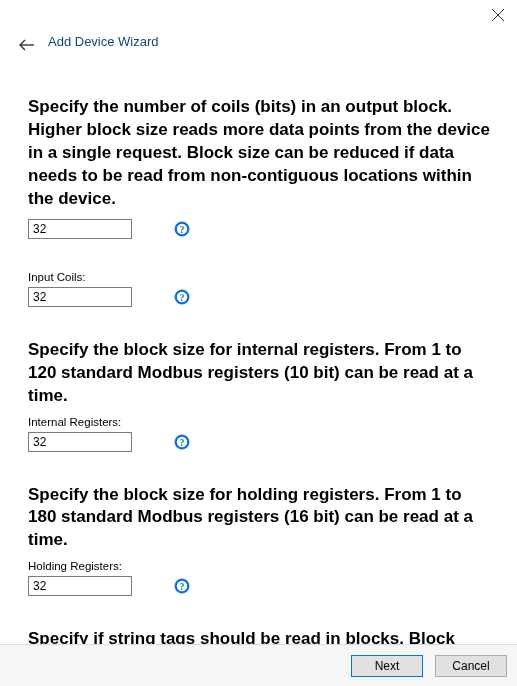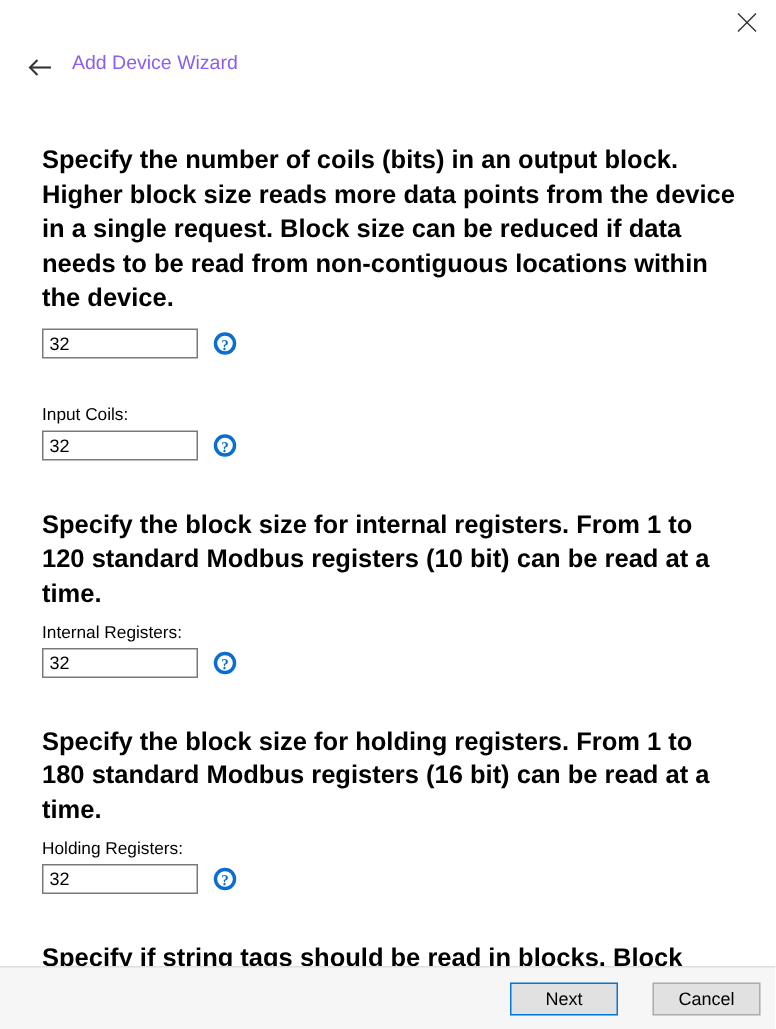--- a/index.html
+++ b/index.html
@@ -35,21 +35,21 @@
     width: 18px;
     height: 14px;
     cursor: pointer;
   }
   .back-icon svg { display:block; }
   .title {
     position: absolute;
     top: 34px;
     left: 48px;
     font-size: 13px;
-    color: #8b5cf6;
+    color: #0c4a6e;
   }
   .content {
     position: absolute;
     top: 96px;
     left: 28px;
     width: 462px;
   }
   .section {
     margin-bottom: 32px;
   }
@@ -60,20 +60,21 @@
     margin-bottom: 8px;
     font-weight: bold;
   }
   .field-label {
     font-size: 11.5px;
     margin-bottom: 4px;
   }
   .field-row {
     display: flex;
     align-items: center;
+    gap: 32px;
   }
   .text-input {
     width: 104px;
     height: 20px;
     box-sizing: border-box;
     border: 1px solid #7a7a7a;
     font-family: inherit;
     font-size: 12px;
     padding: 1px 4px;
   }
@@ -104,21 +105,21 @@
     background: #f6f6f6;
     display: flex;
     justify-content: flex-end;
     align-items: center;
     padding-right: 10px;
     box-sizing: border-box;
   }
   .btn {
     width: 72px;
     height: 22px;
-    margin-left: 23px;
+    margin-left: 12px;
     font-family: inherit;
     font-size: 12px;
     background: #e1e1e1;
     border: 1px solid #adadad;
     cursor: pointer;
   }
   .btn.primary {
     border: 1px solid #0078d7;
   }
 </style>

